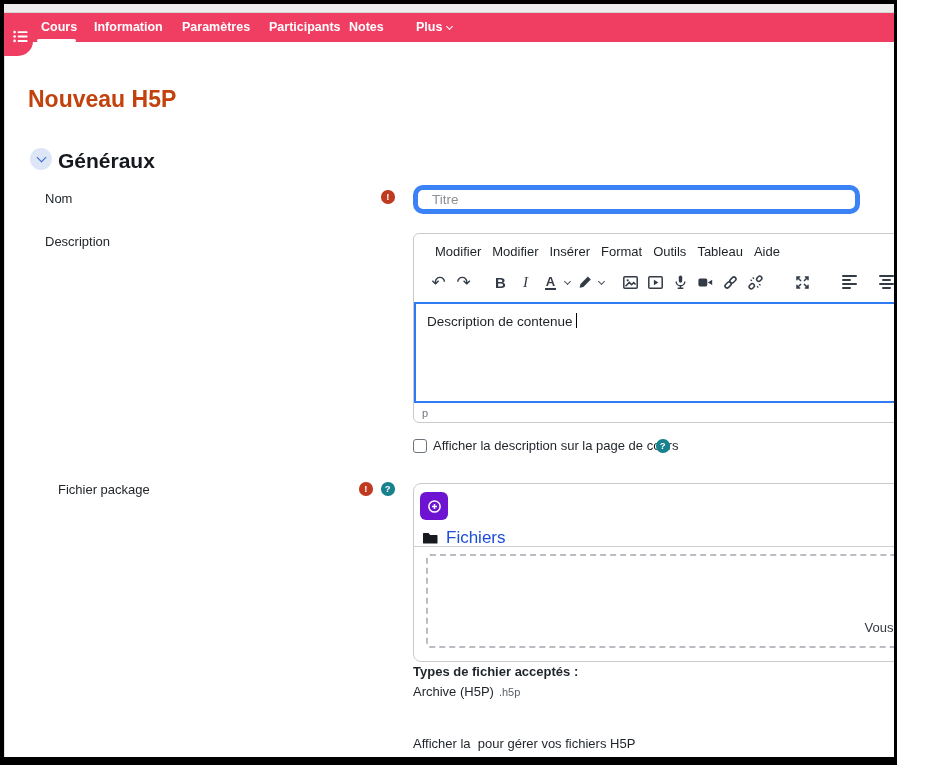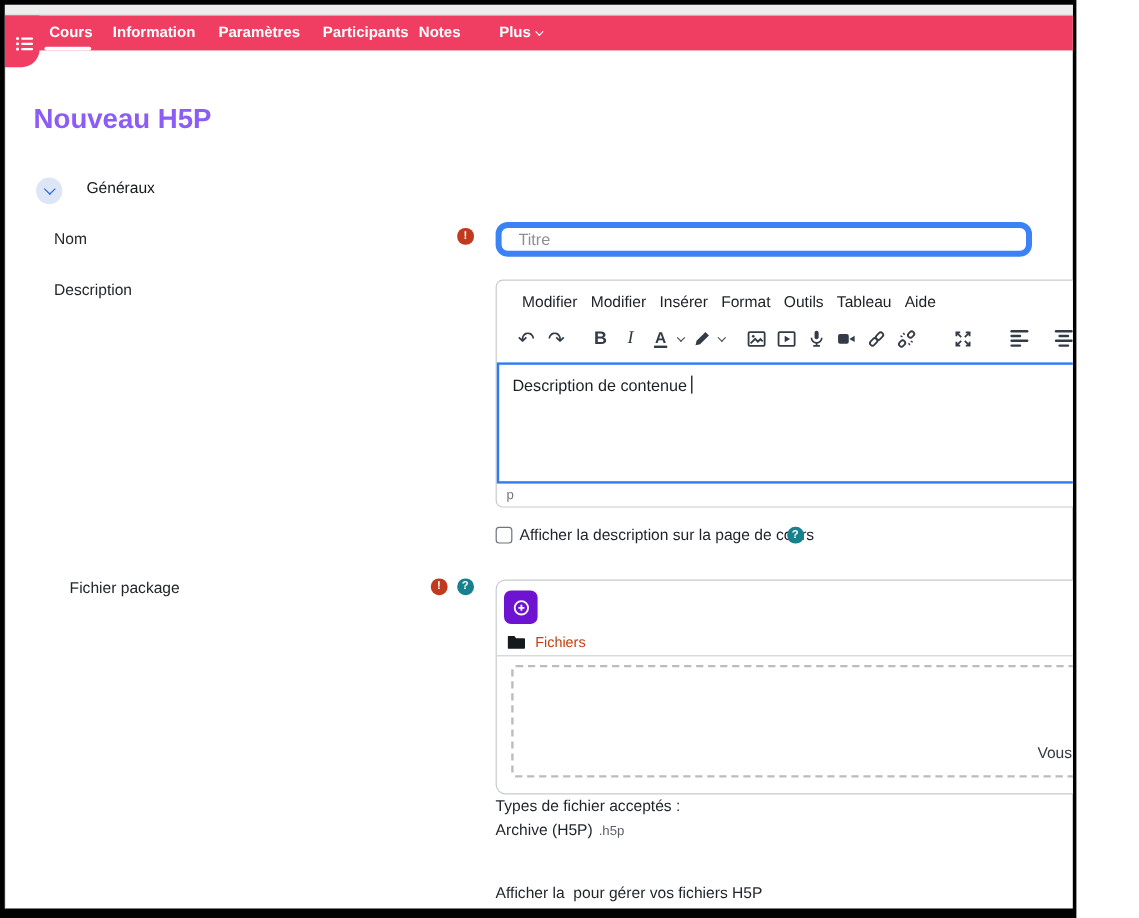--- a/index.html
+++ b/index.html
@@ -22,26 +22,26 @@
   .nav-tab { position:absolute; top:0; height:29px; line-height:29px; color:#fff;
              font-size:12.5px; font-weight:700; cursor:pointer; white-space:nowrap; }
   .nav-underline { position:absolute; left:33px; bottom:0; width:39px; height:3px; background:#fff; border-radius:2px; }
   .tab-caret { display:inline-block; width:5px; height:5px; border-right:1.6px solid #fff; border-bottom:1.6px solid #fff;
                transform:rotate(45deg); margin-left:5px; margin-bottom:2px; }
 
   .drawer-flap { left:0; top:9px; width:29px; height:43px; background:#f03e63; border-radius:0 0 15px 0; }
   .list-icon { left:9px; top:26px; width:15px; height:13px; }
 
   
-  .page-title { left:24px; top:82px; font-size:23px; font-weight:700; color:#8b5cf6;text-align:center; }
+  .page-title { left:24px; top:82px; font-size:23px; font-weight:700; color:#c2410c;text-align:center; }
   .sec-circle { left:26px; top:144px; width:22px; height:22px; border-radius:50%; background:#dde6f7;
                 display:flex; align-items:center; justify-content:center; cursor:pointer; }
   .sec-chevron { width:7px; height:7px; border-right:1.8px solid #3566cf; border-bottom:1.8px solid #3566cf;
                  transform:rotate(45deg); margin-top:-3px; }
-  .sec-title { left:68px; top:145px; font-size:13px; font-weight:400; color:#15181c; cursor:pointer; }
+  .sec-title { left:54px; top:145px; font-size:21px; font-weight:700; color:#15181c; cursor:pointer; }
 
   .flabel { font-size:13px; color:#22272c; }
 
   .req-icon, .help-icon { width:13.5px; height:13.5px; border-radius:50%; color:#fff;
       font-size:9.5px; font-weight:700; display:flex; align-items:center; justify-content:center; line-height:1; }
   .req-icon { background:#bf3a1f; }
   .help-icon { background:#17818e; cursor:pointer; }
 
   
   .name-input { left:409px; top:181px; width:447px; height:29px; border:5px solid #3b82f6; border-radius:10px;
@@ -78,27 +78,27 @@
   
   .cb { left:409px; top:435px; width:13.5px; height:13.5px; appearance:none; -webkit-appearance:none;
         border:1px solid #6e747b; border-radius:3px; background:#fff; cursor:pointer; }
   .cb-label { left:429px; top:434px; font-size:13px; color:#1f242a; }
 
   
   .filepicker { left:409px; top:479px; width:1200px; height:179px; border:1px solid #c8cbce; border-radius:8px; background:#fff; }
   .add-btn { position:absolute; left:6px; top:8px; width:28px; height:28px; background:#6d13d1; border-radius:6px;
              display:flex; align-items:center; justify-content:center; cursor:pointer; }
   .folder-row { position:absolute; left:9px; top:44px; display:flex; align-items:center; gap:8px; cursor:pointer; }
-  .files-link { font-size:12px; color:#c2410c; }
+  .files-link { font-size:17px; color:#1d4ed8; }
   .fp-divider { position:absolute; left:0; top:62px; width:100%; border-top:1px solid #ced1d4; }
   .dropzone { position:absolute; left:12px; right:12px; top:70px; height:94px; border:2px dashed #b9bdc1; border-radius:4px;
               display:flex; align-items:flex-end; justify-content:center; padding-bottom:11px;
               font-size:13px; color:#343a41; }
 
-  .types-label { left:409px; top:660px; font-size:13px; color:#1f242a; }
+  .types-label { left:409px; top:660px; font-size:13px; color:#1f242a;font-weight:bold; }
   .archive-row { left:409px; top:680px; font-size:13px; color:#1f242a; }
   .archive-ext { font-size:11px; color:#5a5f65; margin-left:5px; }
   .bank-row { left:409px; top:732px; font-size:13px; color:#1f242a; display:flex; align-items:center; white-space:pre; }
   .bank-link { color:#2e6bd0; cursor:pointer; }
 
   a { text-decoration:none; }
 </style>
 </head>
 <body>
 

